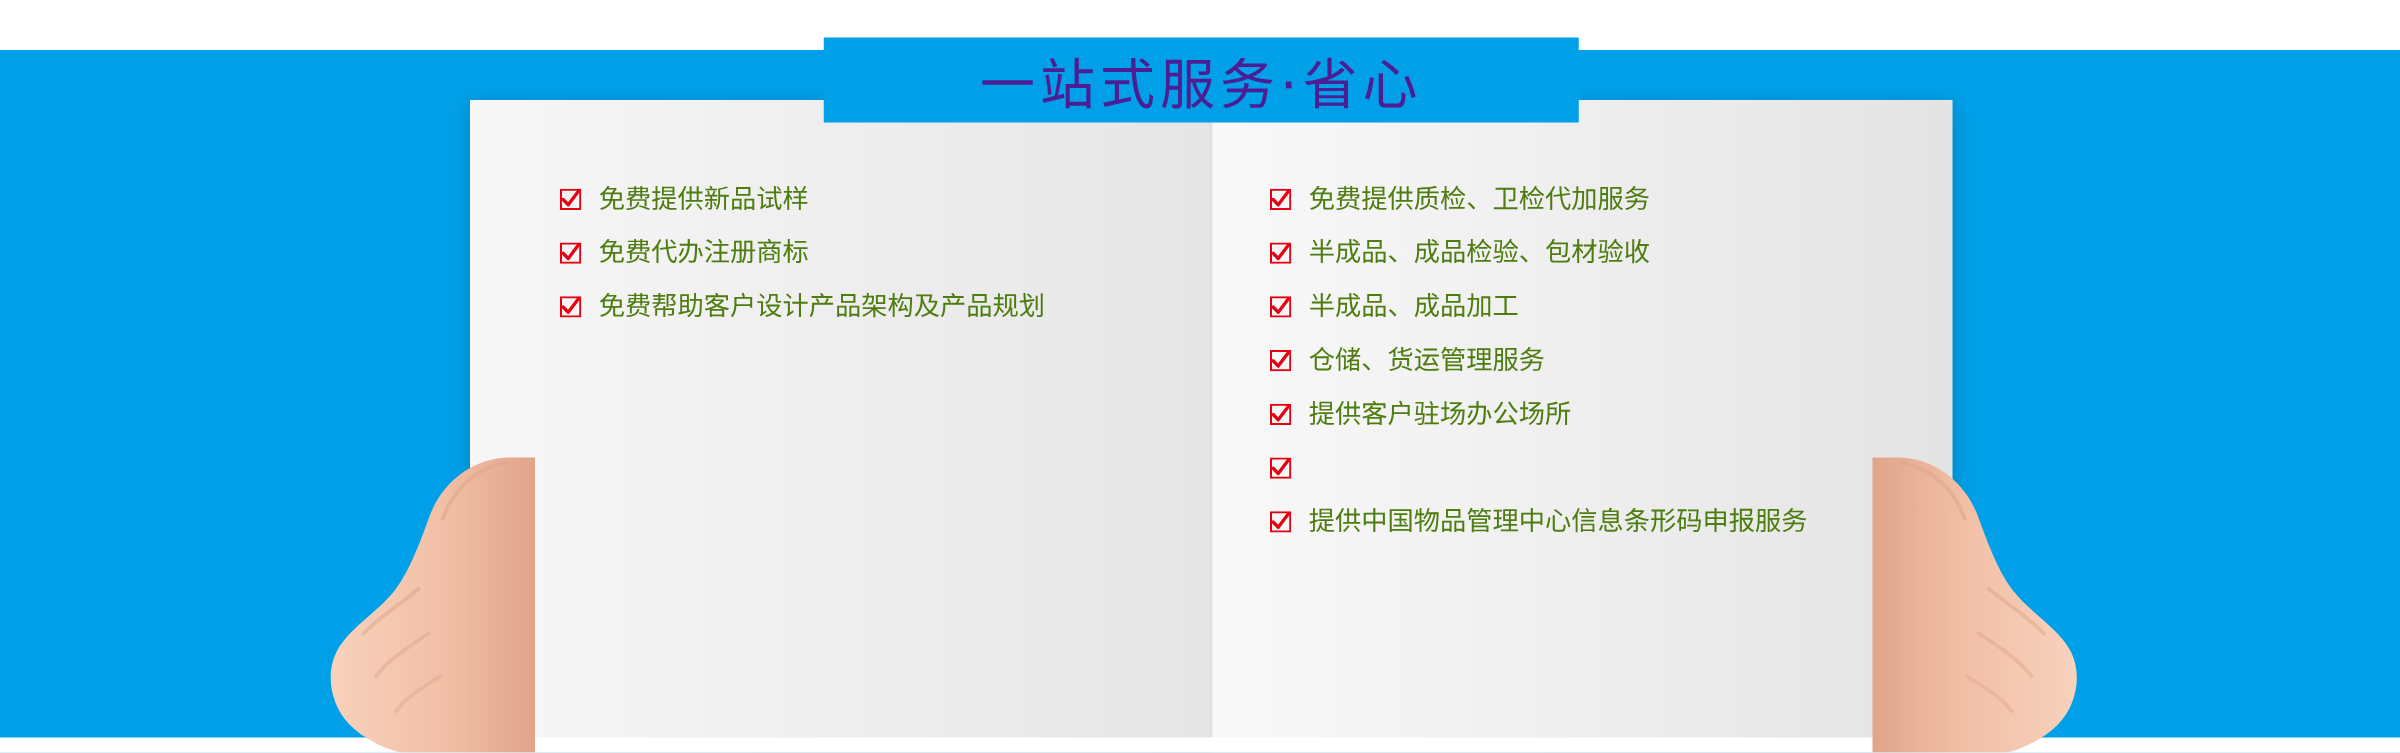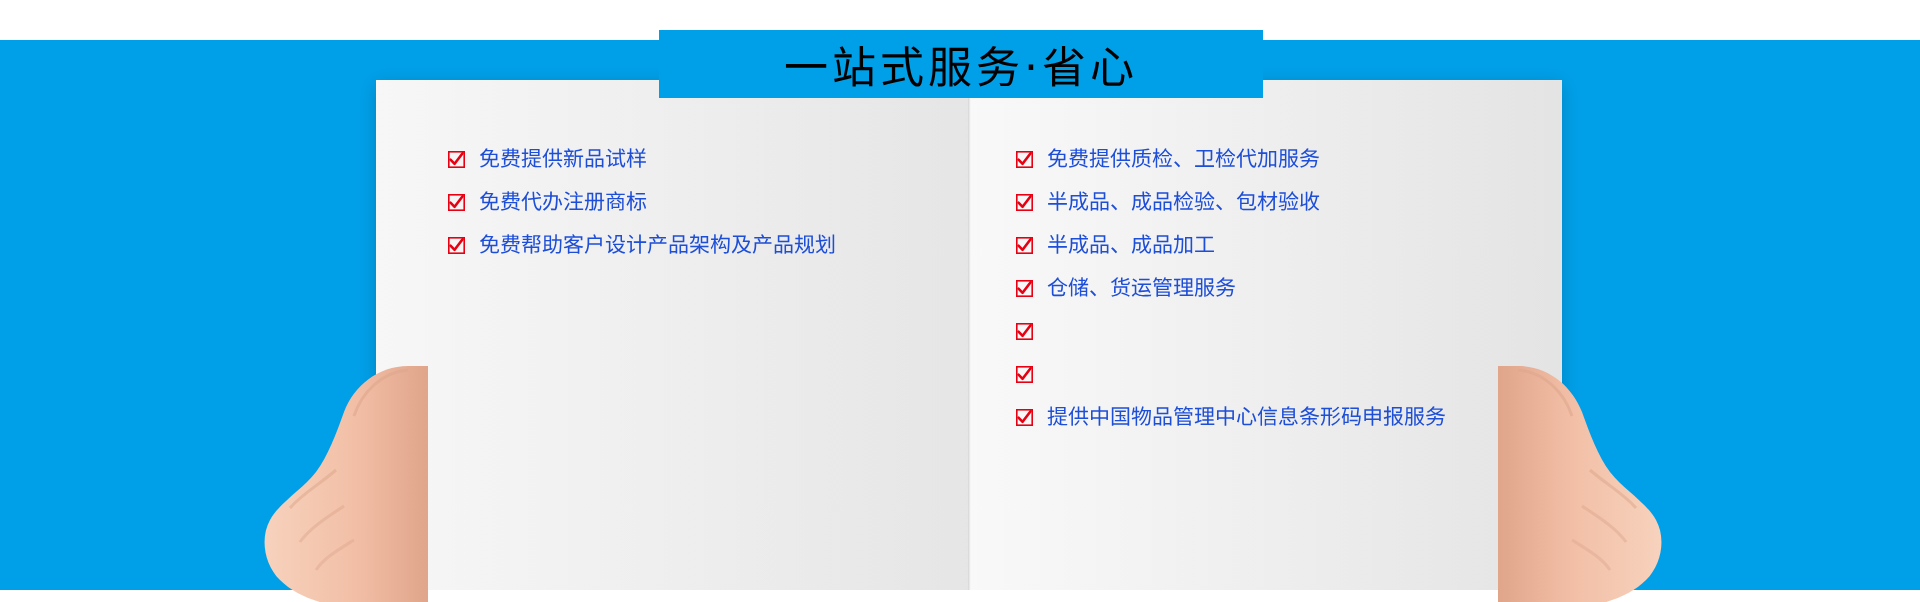--- a/index.html
+++ b/index.html
@@ -80,21 +80,21 @@
     top: 30px;
     width: 604px;
     height: 68px;
     background: #00A0E9;
     display: flex;
     align-items: center;
     justify-content: center;
     z-index: 6;
   }
   .title-text {
-    color: #000000;
+    color: #4c1d95;
     font-size: 44px;
     letter-spacing: 4px;
     font-weight: 400;
     white-space: nowrap;
     font-family: "DejaVu Sans", "Liberation Sans", sans-serif;
   }
 
   
   .columns {
     position: absolute;
@@ -130,21 +130,21 @@
     flex: 0 0 17px;
     margin-top: 5px;
     margin-right: 14px;
     position: relative;
   }
   .check-icon svg { display: block; }
 
   .item-text {
     font-size: 21px;
     line-height: 26px;
-    color: #1d4ed8;
+    color: #4d7c0f;
     white-space: nowrap;
     font-family: "DejaVu Sans", "Liberation Sans", sans-serif;
   }
 
   
   .hand {
     position: absolute;
     z-index: 7;
     pointer-events: none;
   }
@@ -237,20 +237,21 @@
         </span>
         <span class="item-text">仓储、货运管理服务</span>
       </div>
       <div class="item">
         <span class="check-icon">
           <svg width="17" height="17" viewBox="0 0 17 17">
             <rect x="0.8" y="0.8" width="15.4" height="15.4" fill="none" stroke="#E60012" stroke-width="1.6"></rect>
             <path d="M2.5 8.6 L6.6 12.8 L14.6 2.2" fill="none" stroke="#E60012" stroke-width="2.6" stroke-linecap="round" stroke-linejoin="round"></path>
           </svg>
         </span>
+        <span class="item-text">提供客户驻场办公场所</span>
       </div>
       <div class="item">
         <span class="check-icon">
           <svg width="17" height="17" viewBox="0 0 17 17">
             <rect x="0.8" y="0.8" width="15.4" height="15.4" fill="none" stroke="#E60012" stroke-width="1.6"></rect>
             <path d="M2.5 8.6 L6.6 12.8 L14.6 2.2" fill="none" stroke="#E60012" stroke-width="2.6" stroke-linecap="round" stroke-linejoin="round"></path>
           </svg>
         </span>
       </div>
       <div class="item">

